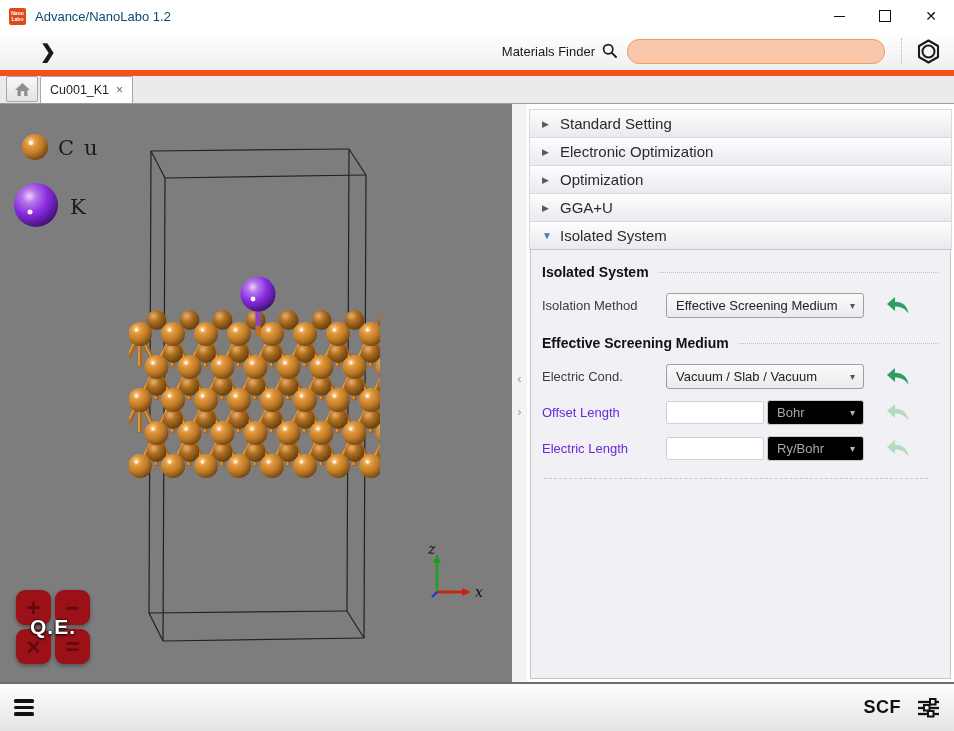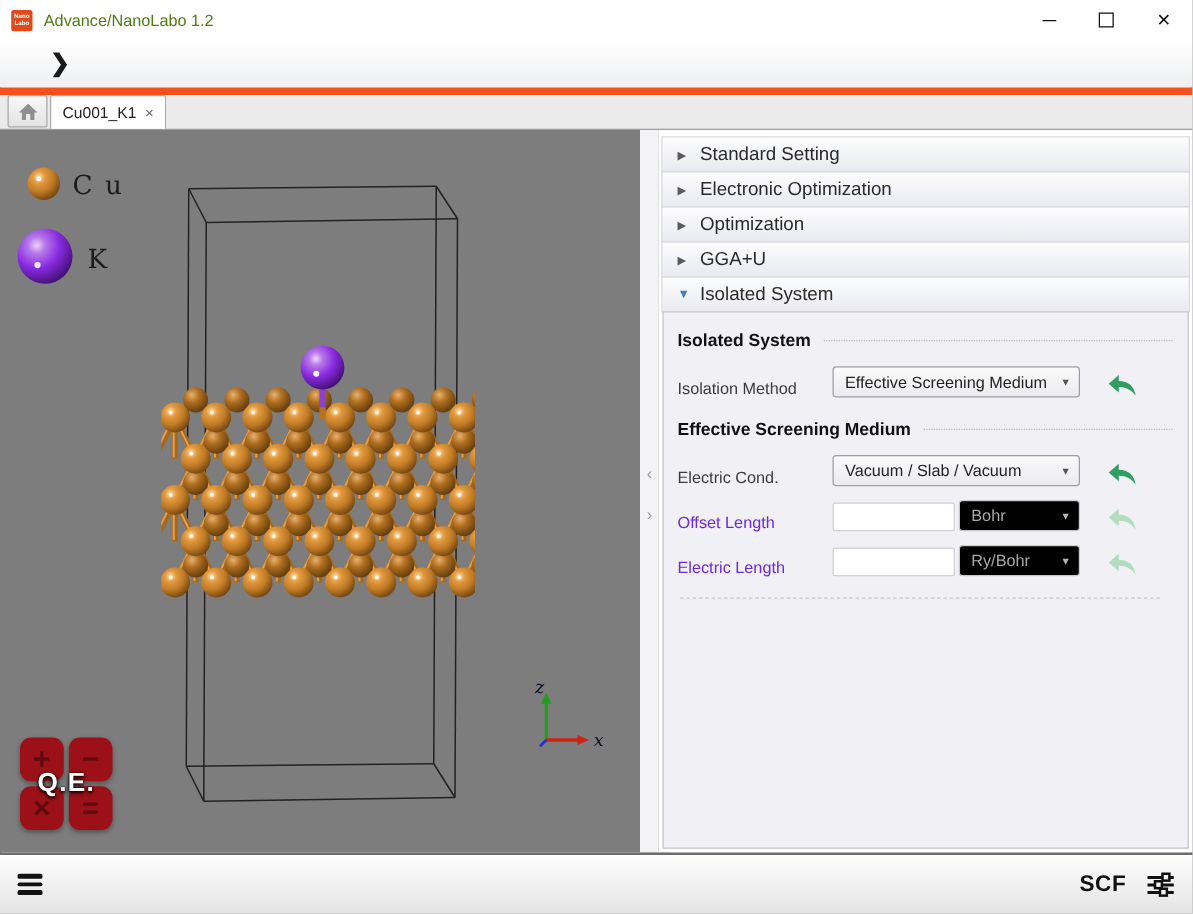--- a/index.html
+++ b/index.html
@@ -6,21 +6,21 @@
   body{
     width:954px;height:731px;position:relative;overflow:hidden;
     font-family:"Liberation Sans",sans-serif;background:#fff;
     outline:1px solid #8a8a8a;outline-offset:-1px;
   }
   
   .titlebar{position:absolute;left:0;top:0;width:954px;height:32px;background:#fff;display:flex;align-items:center;}
   .app-icon{width:17px;height:17px;margin-left:9px;background:#e04a1a;border-radius:2px;
     display:flex;flex-direction:column;justify-content:center;align-items:center;gap:1px;}
   .app-icon span{color:#fff;font-size:5px;line-height:5px;font-weight:bold;}
-  .win-title{margin-left:9px;font-size:13px;color:#4d7c0f;}
+  .win-title{margin-left:9px;font-size:13px;color:#0c4a6e;}
   .win-controls{margin-left:auto;display:flex;height:32px;}
   .win-btn{width:46px;height:32px;display:flex;align-items:center;justify-content:center;cursor:default;}
   .glyph-min{width:11px;height:1px;background:#111;display:block;}
   .glyph-max{width:10px;height:10px;border:1px solid #111;display:block;}
   .glyph-close{font-size:14px;color:#111;line-height:1;}
   
   .toolbar{position:absolute;left:0;top:32px;width:954px;height:38px;
     background:linear-gradient(#ffffff,#eeeff1);display:flex;align-items:center;}
   .nav-chevron{margin-left:40px;font-size:19px;font-weight:bold;color:#1a1a1a;cursor:pointer;}
   .tool-right{margin-left:auto;display:flex;align-items:center;}
@@ -61,21 +61,21 @@
     background:linear-gradient(#fdfdfd,#e9eaf0);display:flex;align-items:center;cursor:pointer;flex-shrink:0;}
   .acc + .acc{margin-top:-1px;}
   .acc .tri{width:12px;margin-left:12px;font-size:9px;color:#5a5a5a;}
   .acc .tri.open{color:#3f7fc1;font-size:10px;}
   .acc .acc-label{margin-left:6px;font-size:15px;color:#2b2b2b;text-align:right;}
   .acc-content{flex:1;margin:-1px 1px 3px 1px;background:#f0f0f5;border:1px solid #c5c5cc;
     box-sizing:border-box;padding:14px 12px 0 11px;overflow:hidden;}
   .sec-head{display:flex;align-items:center;margin-bottom:12px;}
   .sec-title{font-size:14px;font-weight:bold;color:#111;white-space:nowrap;}
   .dotline{flex:1;border-top:1px dotted #bdbdbd;margin-left:10px;}
-  .frow{display:flex;align-items:flex-end;height:26px;margin-bottom:10px;}
+  .frow{display:flex;align-items:center;height:26px;margin-bottom:10px;}
   .flabel{width:124px;flex-shrink:0;font-size:13px;color:#3c3c3c;}
   .flabel.disabled{color:#6d28d9;}
   .sel{width:198px;height:25px;box-sizing:border-box;border:1px solid #9e9ea6;border-radius:3px;
     background:linear-gradient(#fafafa,#ebebef);display:flex;align-items:center;position:relative;
     font-size:13px;color:#222;padding-left:9px;cursor:pointer;}
   .sel .caret{position:absolute;right:8px;font-size:10px;color:#555;}
   .sel.unit{width:97px;}
   .sel.disabled{background:#000000;border-color:#c9c9cc;color:#a8a8ab;cursor:default;}
   .sel.disabled .caret{color:#b5b5b8;}
   .tinput{width:98px;height:23px;box-sizing:border-box;border:1px solid #cfcfd4;border-radius:2px;
@@ -108,20 +108,35 @@
         <span class="glyph-max"></span>
       </div>
     <div class="win-btn">
         <span class="glyph-close">✕</span>
       </div>
   </div>
 </div>
 
 <div class="toolbar">
   <span class="nav-chevron">❯</span>
+  <div class="tool-right">
+    <span class="mf-label">Materials Finder</span>
+    <svg width="18" height="18" viewBox="0 0 18 18">
+      <circle cx="7.2" cy="7.2" r="4.6" fill="none" stroke="#1a1a1a" stroke-width="1.7"></circle>
+      <line x1="10.8" y1="10.8" x2="15" y2="15" stroke="#1a1a1a" stroke-width="1.9" stroke-linecap="round"></line>
+    </svg>
+    <input class="search-pill" value="" style="">
+    <span class="dotted-sep"></span>
+    <span class="benzene">
+      <svg width="27" height="27" viewBox="0 0 27 27">
+        <polygon points="13.5,2.5 23,8 23,19 13.5,24.5 4,19 4,8" fill="none" stroke="#1a1a1a" stroke-width="2.1" stroke-linejoin="round"></polygon>
+        <circle cx="13.5" cy="13.5" r="6" fill="none" stroke="#1a1a1a" stroke-width="2"></circle>
+      </svg>
+    </span>
+  </div>
 </div>
 
 <div class="accent-rule" style="background: rgb(244, 81, 30);"></div>
 
 <div class="tabbar">
   <div class="home-btn">
     <svg width="17" height="15" viewBox="0 0 17 15">
       <path d="M8.5 1 L16 8 H13.5 V14 H3.5 V8 H1 Z" fill="#8f8f8f"></path>
       <rect x="6.8" y="9.2" width="3.4" height="4.8" fill="#ebebeb"></rect>
     </svg>

